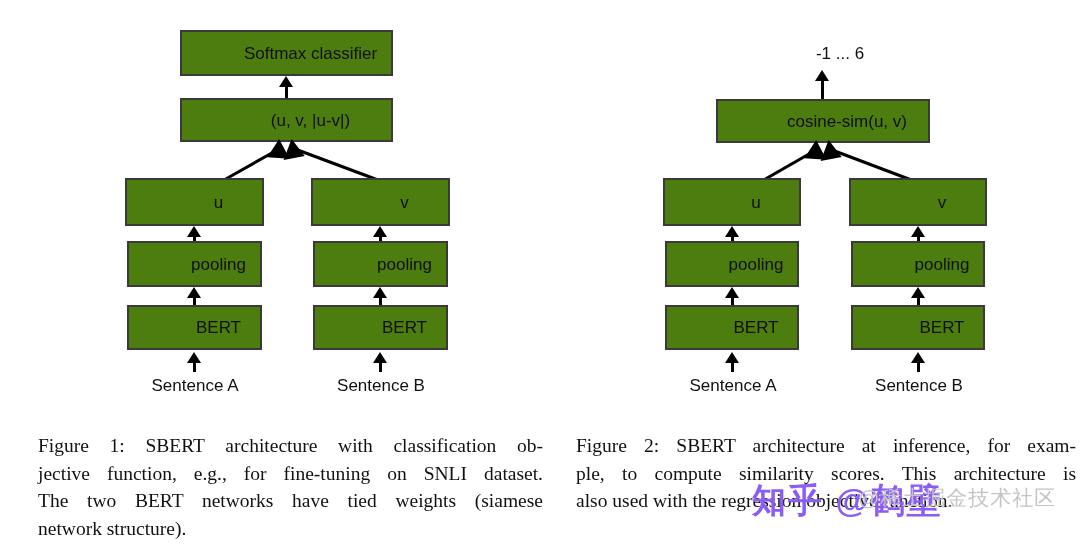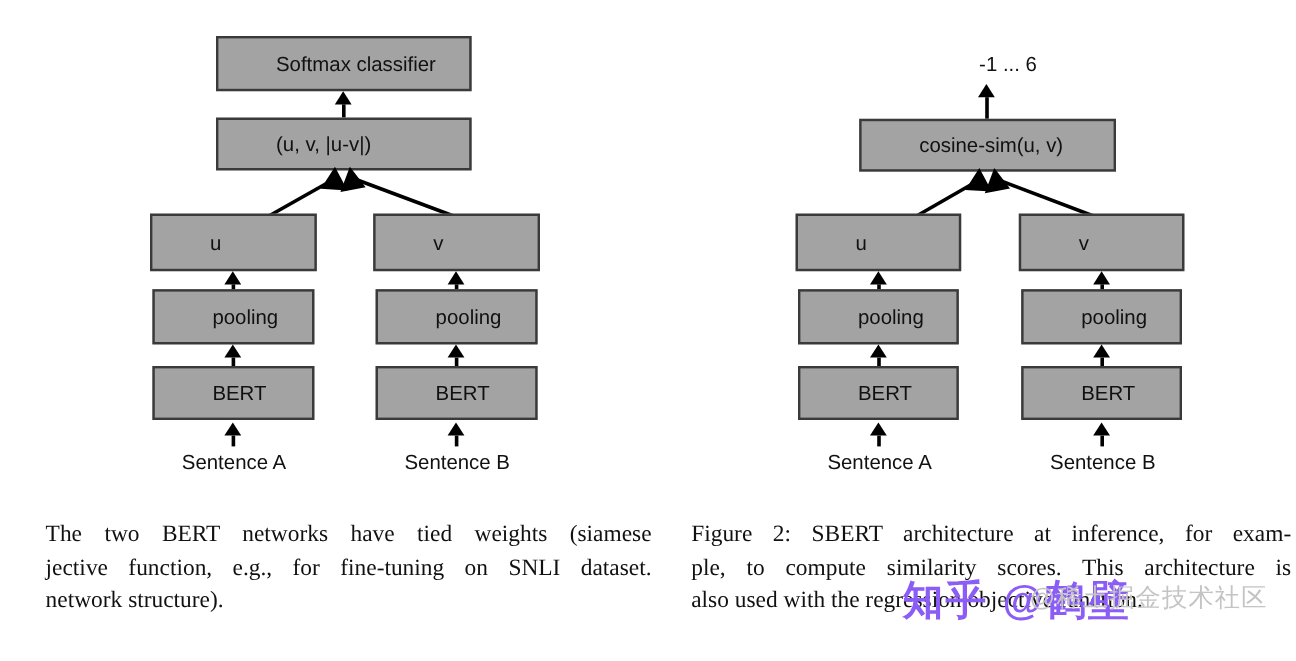--- a/index.html
+++ b/index.html
@@ -23,24 +23,24 @@
     height: 415px;
   }
   #panel-left  { left: 0px;   width: 540px; }
   #panel-right { left: 540px; width: 540px; }
 
   
   .node {
     position: absolute;
     box-sizing: border-box;
     border: 2px solid #3a3a3a;
-    background: #a3a3a3;
+    background: #4d7c0f;
     display: flex;
     align-items: center;
-    justify-content: flex-start;
+    justify-content: center;
     color: #111111;
     font-family: "Liberation Sans", sans-serif;
     font-size: 17px;
     line-height: 1;
     white-space: nowrap;
     padding-left: 48px;
   }
 
   
   .plain {
@@ -284,22 +284,23 @@
 
     <div class="plain" style="left:118px; top:374px; width:150px; height:24px;">
       <span>Sentence A</span>
     </div>
     <div class="plain" style="left:304px; top:374px; width:150px; height:24px;">
       <span>Sentence B</span>
     </div>
   </div>
 
   <div class="caption" id="caption-left">
+    <span class="ln stretch">Figure 1: SBERT architecture with classification ob-</span>
+    <span class="ln stretch">jective function, e.g., for fine-tuning on SNLI dataset.</span>
     <span class="ln stretch">The two BERT networks have tied weights (siamese</span>
-    <span class="ln stretch">jective function, e.g., for fine-tuning on SNLI dataset.</span>
     <span class="ln">network structure).</span>
   </div>
 
   <div class="caption" id="caption-right">
     <span class="ln stretch">Figure 2: SBERT architecture at inference, for exam-</span>
     <span class="ln stretch">ple, to compute similarity scores.  This architecture is</span>
     <span class="ln">also used with the regression objective function.</span>
   </div>
 
   <div class="wm" id="wm-main">

